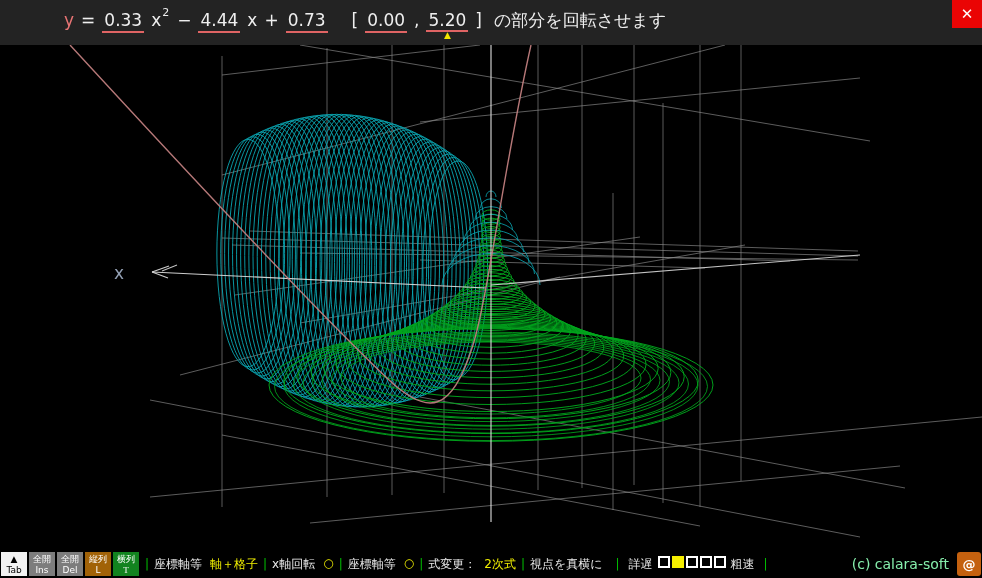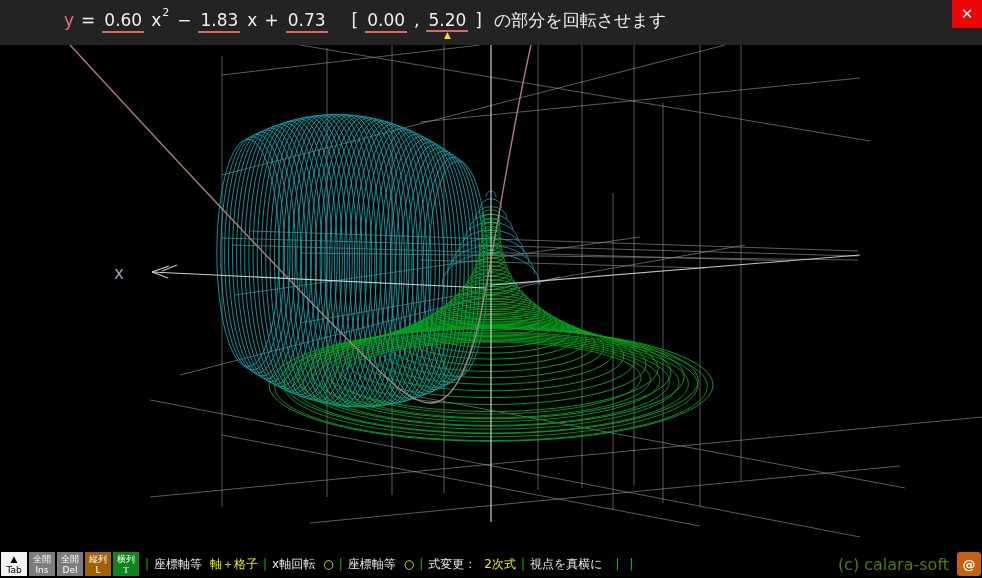--- a/index.html
+++ b/index.html
@@ -22,42 +22,42 @@
        font-size:15px;font-weight:bold;cursor:pointer}
   
   #scene-wrap{position:absolute;top:45px;left:0;width:982px;height:505px;background:#000}
   
   #footer{position:absolute;left:0;bottom:0;width:982px;height:28px;background:#000;
           display:flex;align-items:center;font-size:12px;color:#e8e8e8;white-space:nowrap}
   .fbtn{height:24px;min-width:26px;margin:2px 1px 2px 1px;padding:1px 2px 0 2px;
         display:flex;flex-direction:column;align-items:center;justify-content:center;
         font-size:9px;line-height:1.2;cursor:pointer;box-sizing:border-box}
   .sep{color:#00bf00;margin:0 5px;font-size:12px}
-  .seg{display:inline-flex;align-items:center;cursor:pointer}
+  .seg{display:inline-flex;align-items:flex-start;cursor:pointer}
   .seg .lbl{color:#e8e8e8}
   .seg .val{color:#f0ee00;margin-left:8px}
   .sq{display:inline-block;width:8px;height:8px;border:2px solid #fff;margin:0 1px;cursor:pointer}
   .sq.on{background:#f5ee00;border-color:#f5ee00}
   .speed-lbl{margin:0 4px}
-  .copy{margin-left:auto;font-size:16px;color:#4d7c0f}
+  .copy{margin-left:auto;font-size:14px;color:#86efac}
   .at{width:24px;height:24px;background:#c4610f;border-radius:3px;color:#fff;font-weight:bold;
       display:flex;align-items:center;justify-content:center;margin:2px 1px 2px 8px;
       font-size:13px;cursor:pointer}
 </style>
 </head>
 <body>
 
 <div id="titlebar">
   <div class="formula">
     <span class="fy">y</span><span class="sp"></span>
     <span>=</span><span class="sp"></span>
-    <span class="u">0.60</span><span class="sp"></span>
+    <span class="u">0.33</span><span class="sp"></span>
     <span>x</span><span class="sup">2</span><span class="sp"></span>
     <span>−</span><span class="sp"></span>
-    <span class="u">1.83</span><span class="sp"></span>
+    <span class="u">4.44</span><span class="sp"></span>
     <span>x</span><span class="sp"></span>
     <span>+</span><span class="sp"></span>
     <span class="u">0.73</span><span class="spw"></span>
     <span class="spw"></span>
     <span>[</span><span class="sp"></span>
     <span class="u">0.00</span><span class="sp"></span>
     <span>,</span><span class="sp"></span>
     <span class="numwrap"><span class="u">5.20</span><span class="tri">▲</span></span><span class="sp"></span>
     <span>]</span><span class="spw"></span>
     <span>の部分を回転させます</span>
@@ -264,17 +264,26 @@
   <span class="seg">
     <span class="lbl">式変更：</span>
     <span class="val">2次式</span>
   </span>
   <span class="sep">|</span>
   <span class="seg">
     <span class="lbl">視点を真横に</span>
     <span class="val"></span>
   </span>
   <span class="sep">|</span>
+  <span class="seg">
+    <span class="lbl speed-lbl">詳遅</span>
+    <span class="sq"></span>
+    <span class="sq on"></span>
+    <span class="sq"></span>
+    <span class="sq"></span>
+    <span class="sq"></span>
+    <span class="lbl speed-lbl">粗速</span>
+  </span>
   <span class="sep">|</span>
 
   <span class="copy">(c) calara-soft</span>
   <span class="at">@</span>
 </div>
 
 </body></html>

